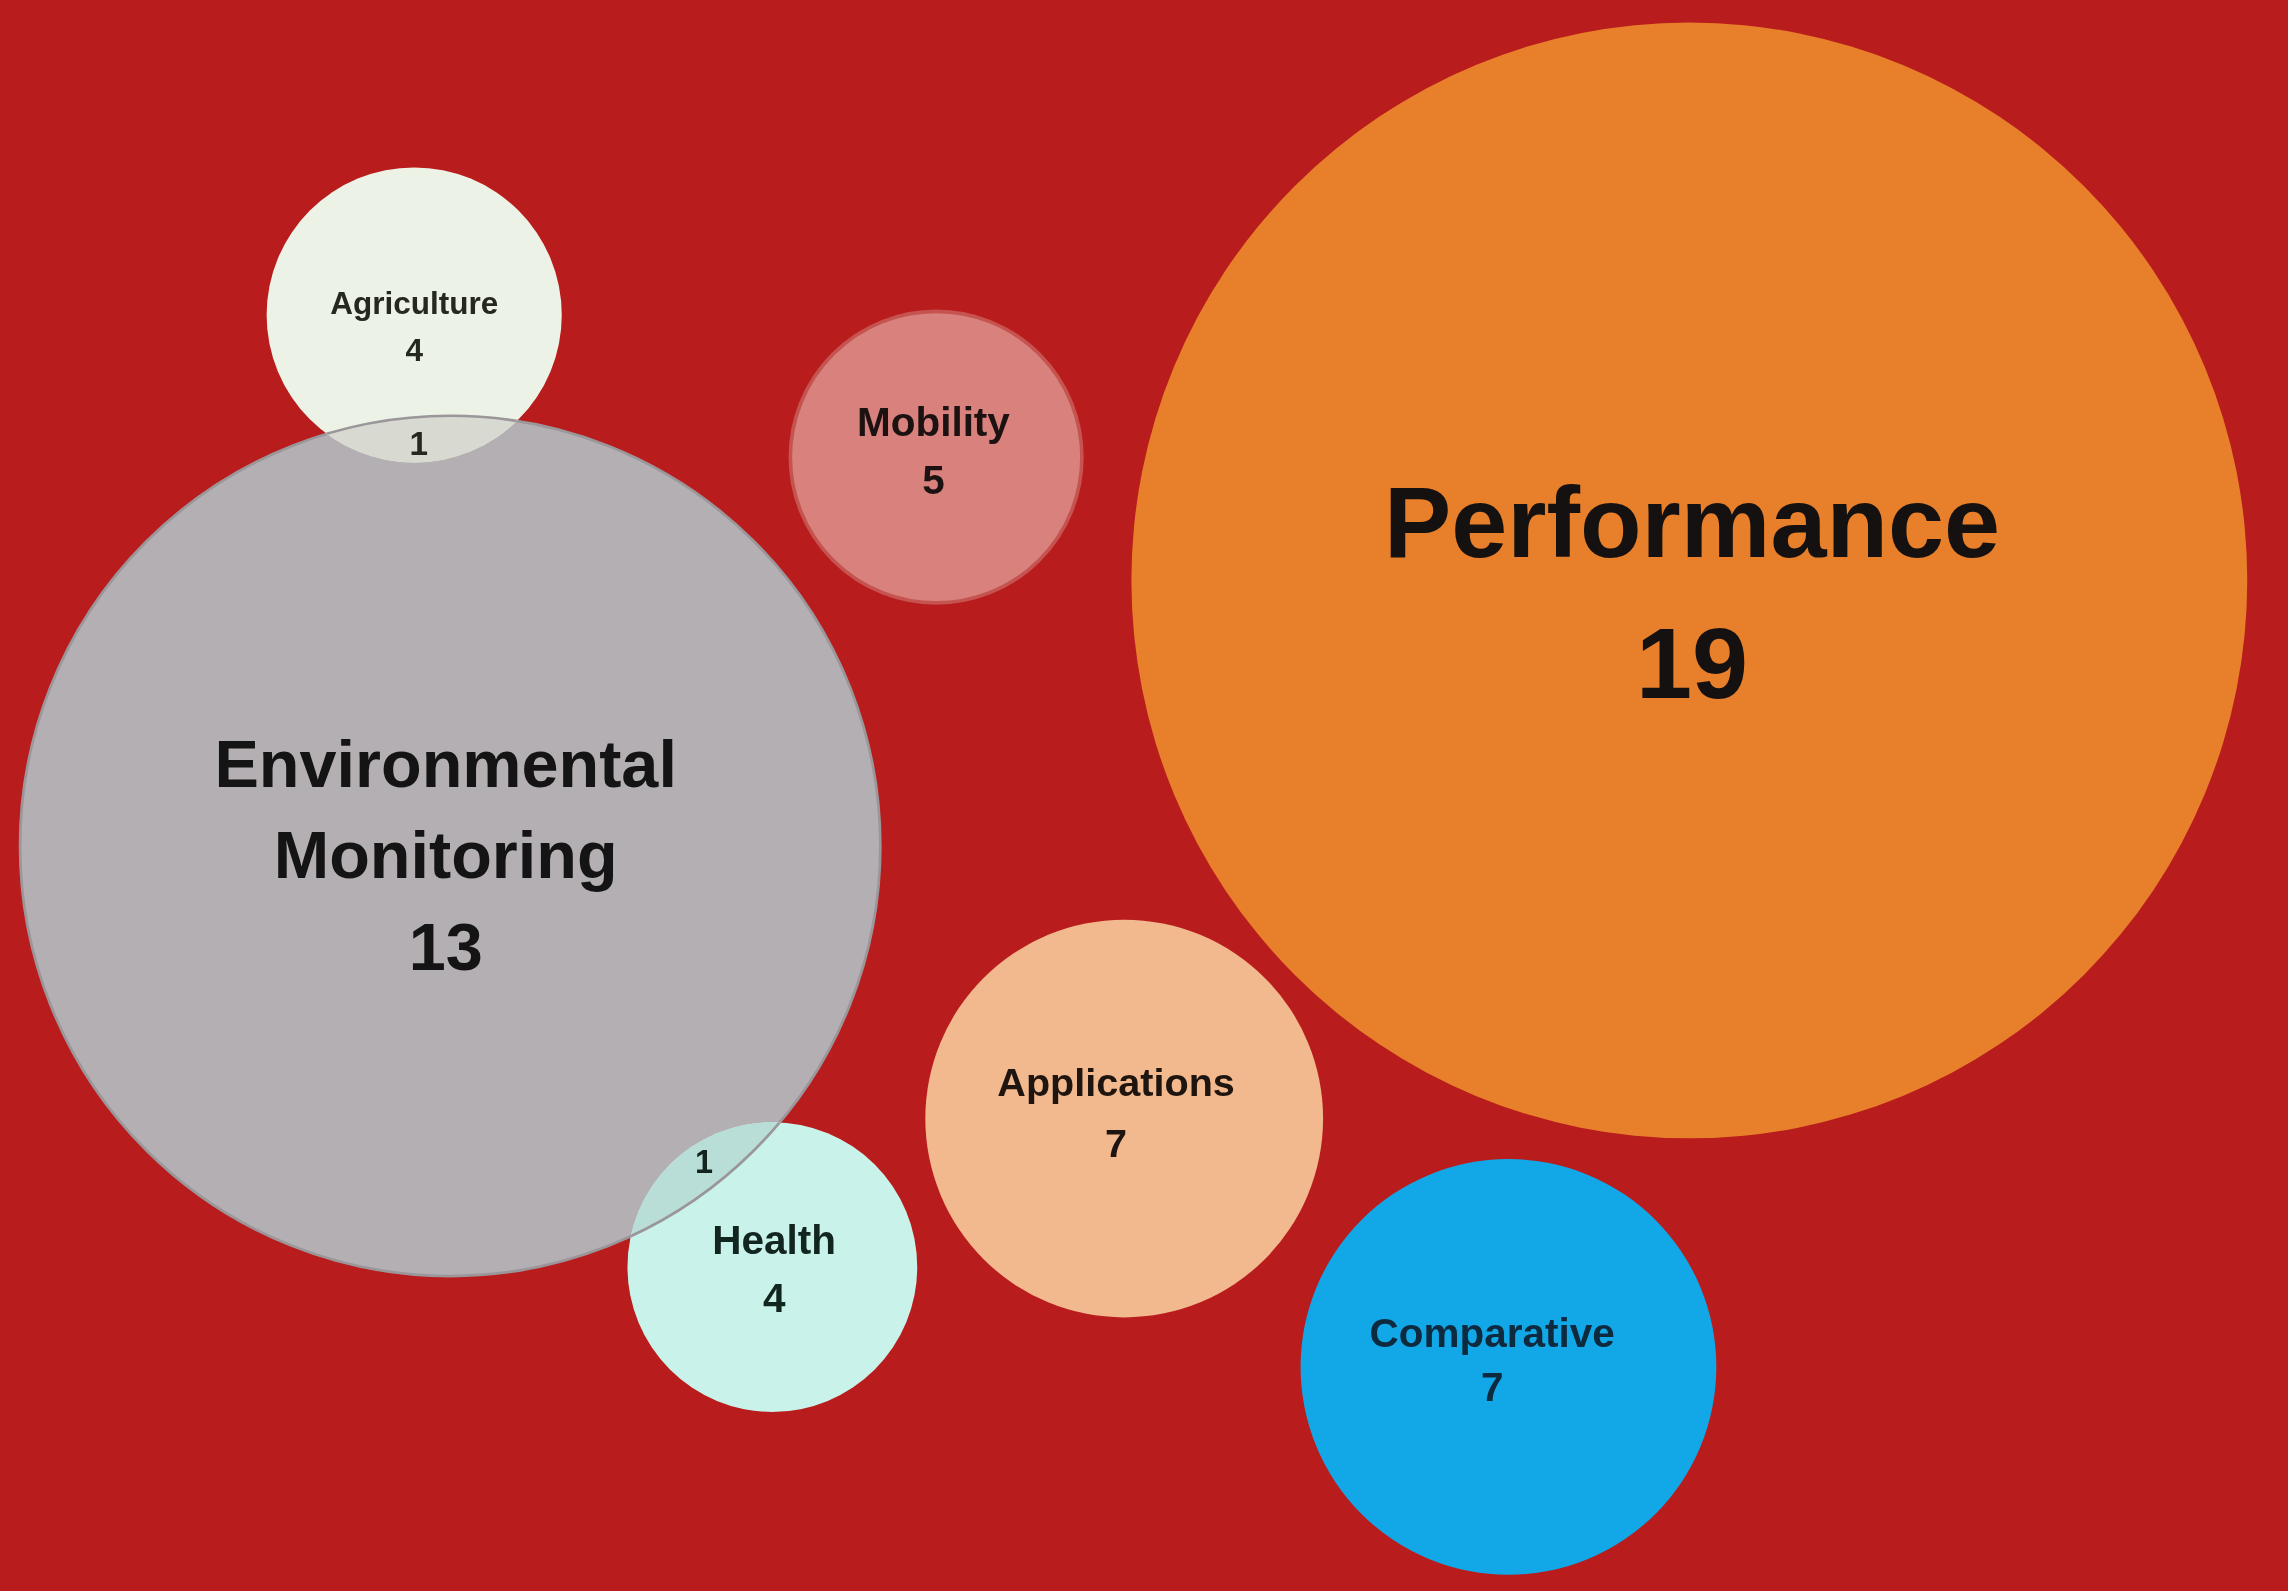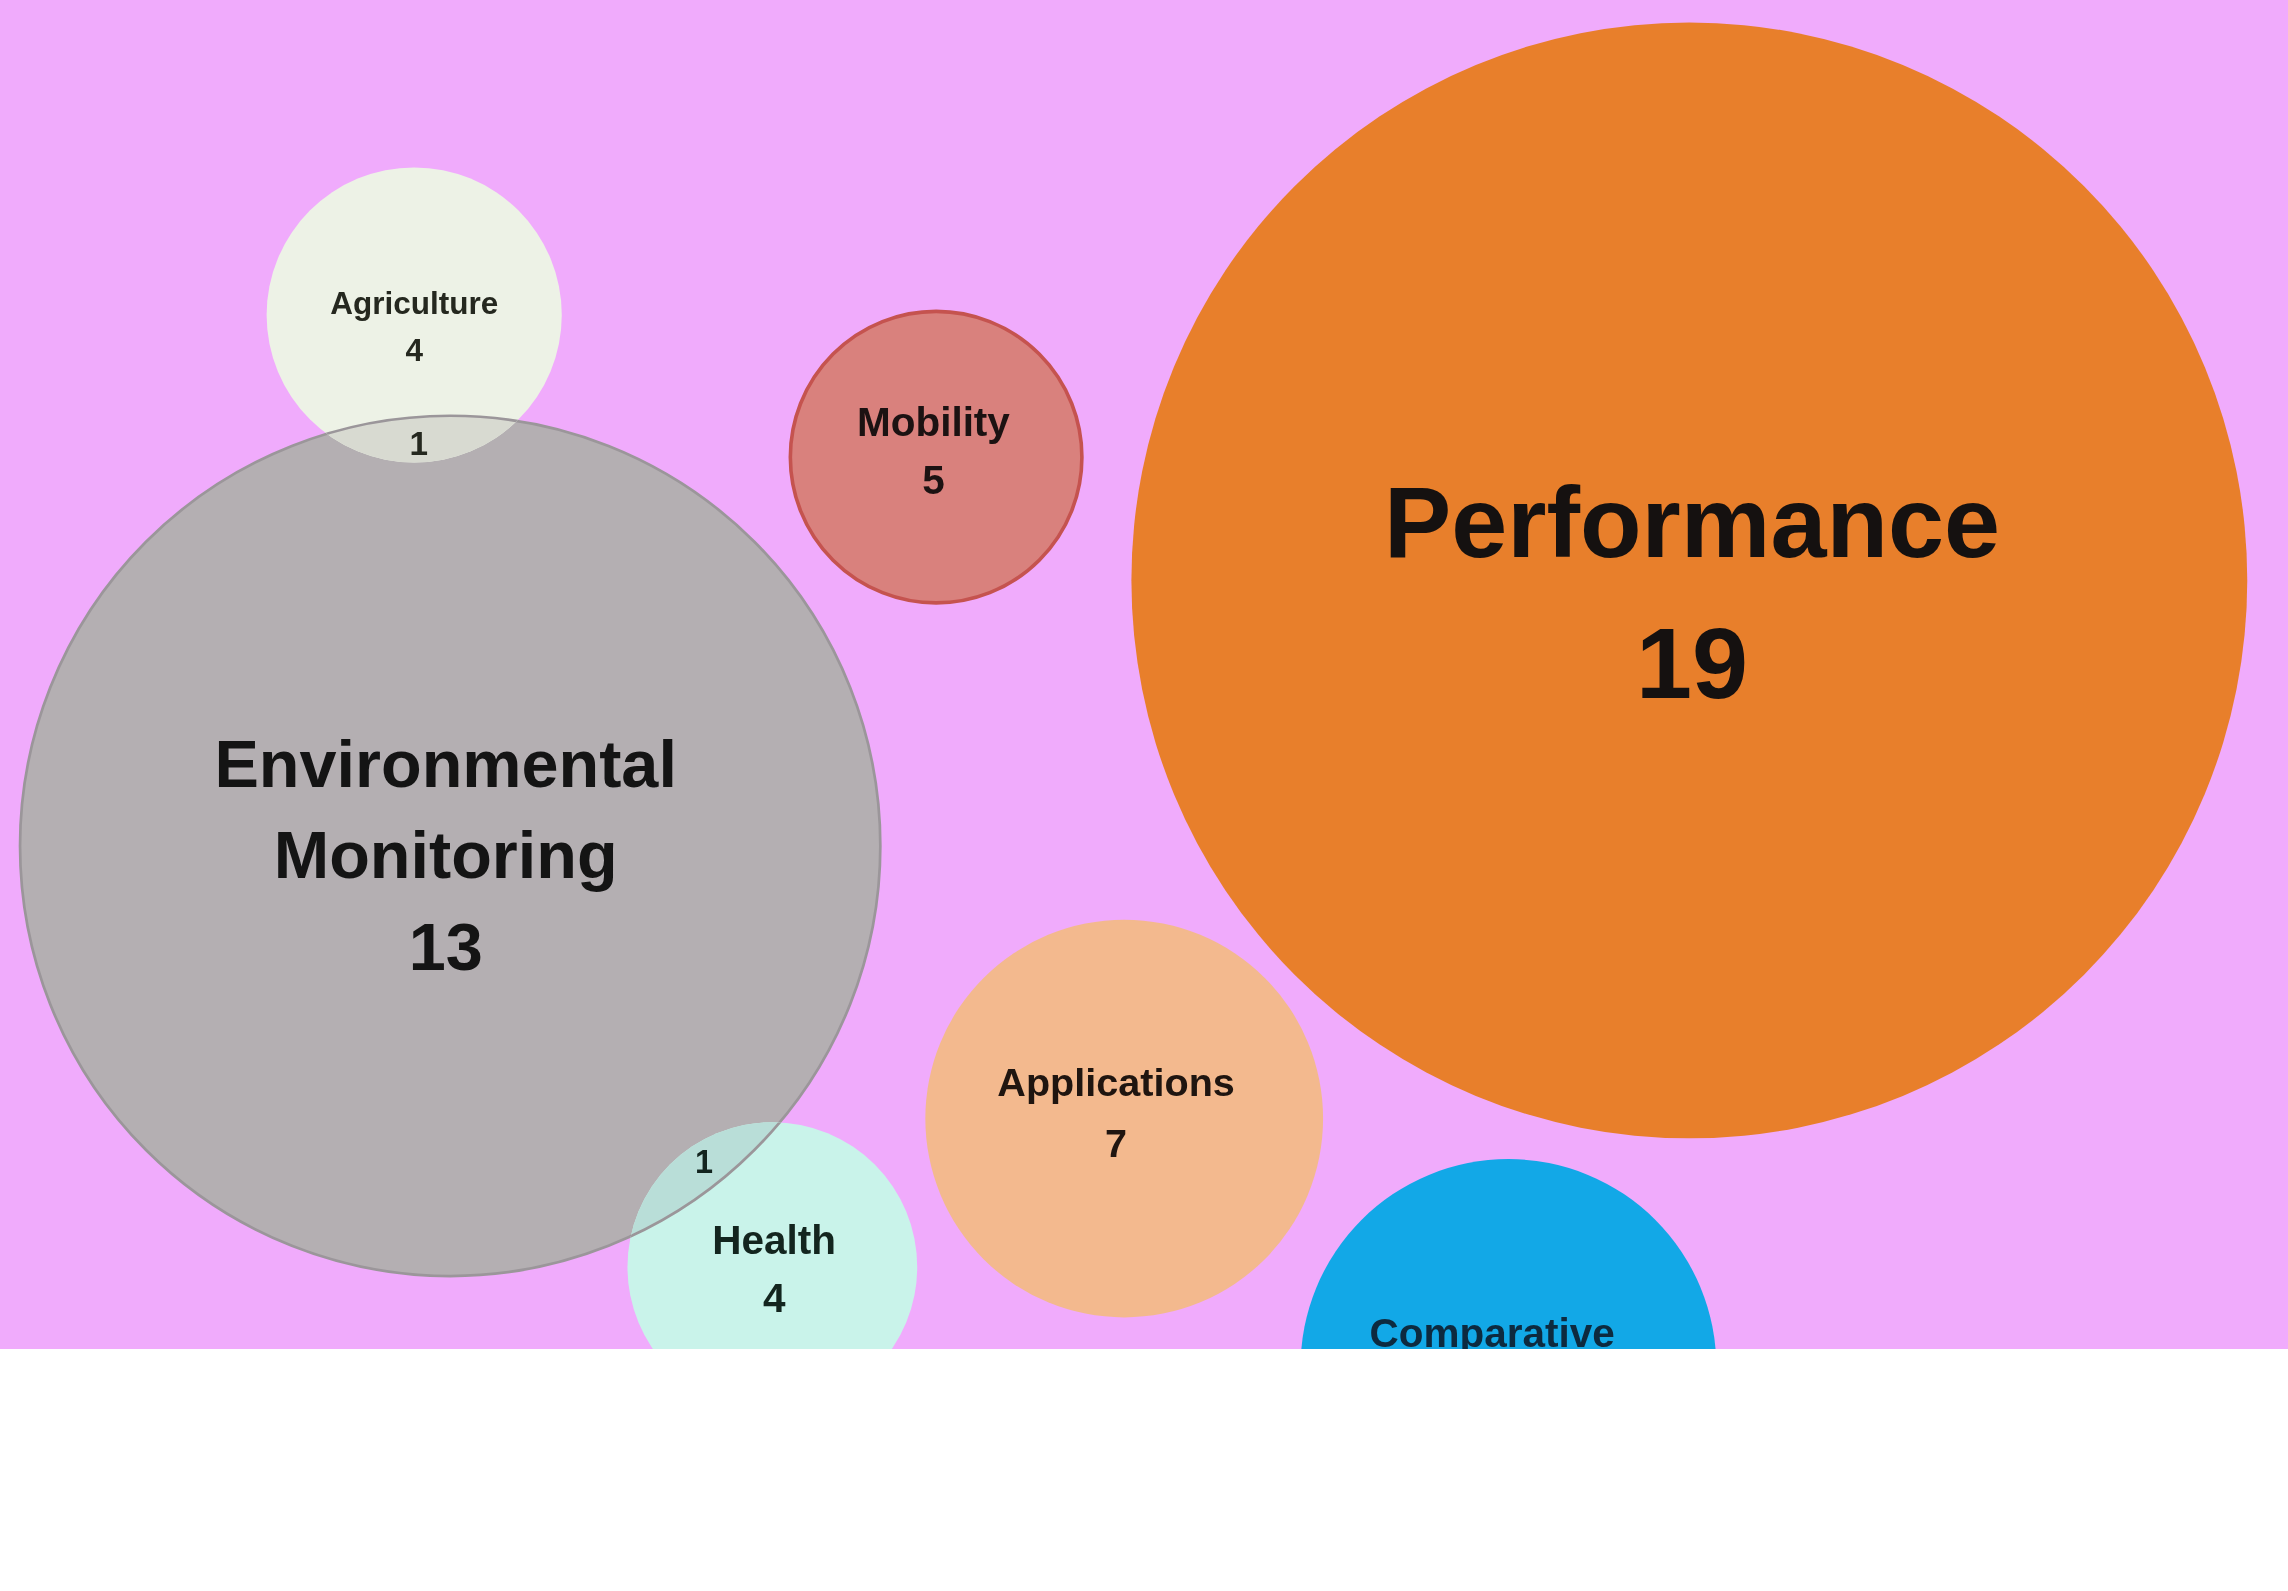--- a/index.html
+++ b/index.html
@@ -4,22 +4,22 @@
 <style>
   html, body {
     margin: 0;
     padding: 0;
     background: #ffffff;
     font-family: "Liberation Sans", "DejaVu Sans", sans-serif;
   }
   .stage {
     position: relative;
     width: 2288px;
-    height: 1349px;
-    background: #f0abfc;
+    height: 1591px;
+    background: #b91c1c;
     overflow: hidden;
   }
   svg { display: block; }
   text {
     font-family: "Liberation Sans", "DejaVu Sans", sans-serif;
     font-weight: 700;
     text-anchor: middle;
   }
 </style>
 </head>

